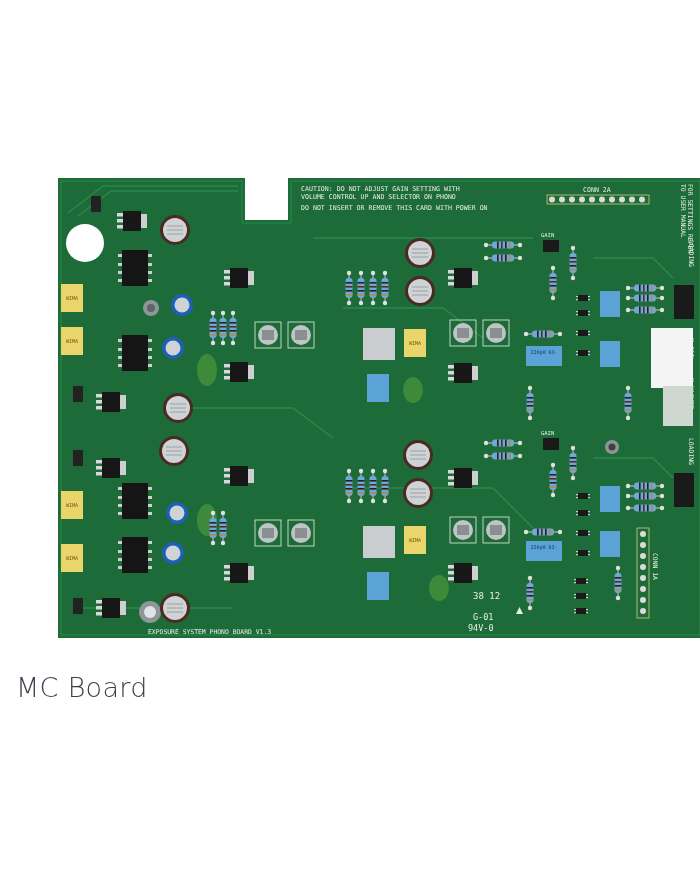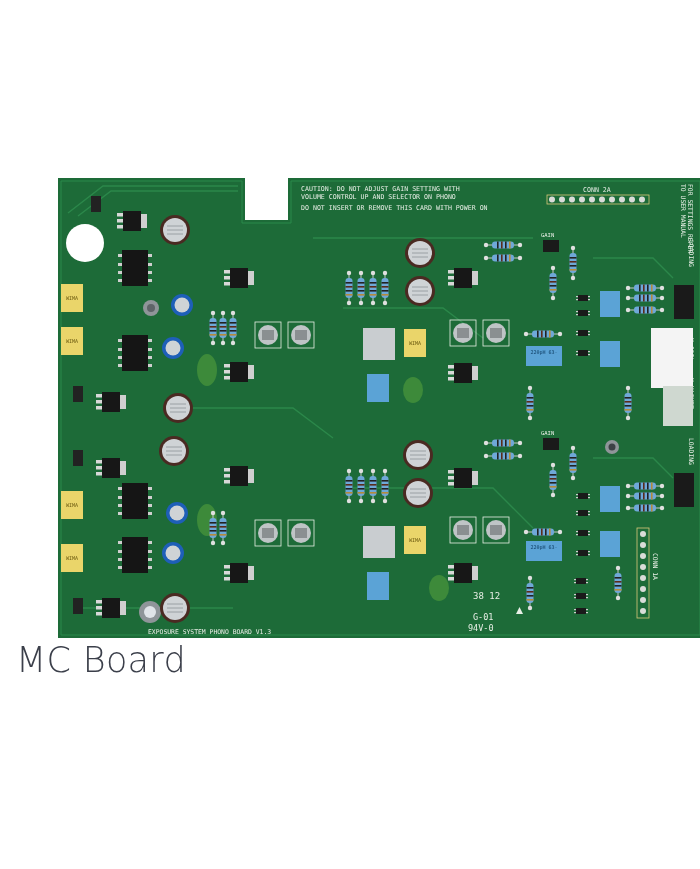--- a/index.html
+++ b/index.html
@@ -1,18 +1,18 @@
 <!DOCTYPE html>
 <html><head>
 <meta charset="utf-8">
 <style>
   html,body{margin:0;padding:0;background:#ffffff;}
   body{width:700px;height:869px;position:relative;overflow:hidden;font-family:"Liberation Sans",sans-serif;}
   .photo{position:absolute;left:0;top:8px;width:700px;height:650px;padding-left:33px;}
-  .caption{position:absolute;left:16px;top:640px;font-size:35px;color:#3b3f4a;font-family:"DejaVu Sans",sans-serif;font-weight:300;letter-spacing:0.3px;}
+  .caption{position:absolute;left:16px;top:672px;font-size:27px;color:#3b3f4a;font-family:"DejaVu Sans",sans-serif;font-weight:300;letter-spacing:0.3px;}
   svg text{font-family:"DejaVu Sans Mono",monospace;}
 </style>
 </head>
 <body>
 
 <div class="photo">
 <svg width="700" height="650" viewBox="0 0 700 650" xmlns="http://www.w3.org/2000/svg">
   <defs>
     <g id="resistor">
       <line x1="0" y1="-14" x2="0" y2="14" stroke="#c9c9c9" stroke-width="1"></line>

